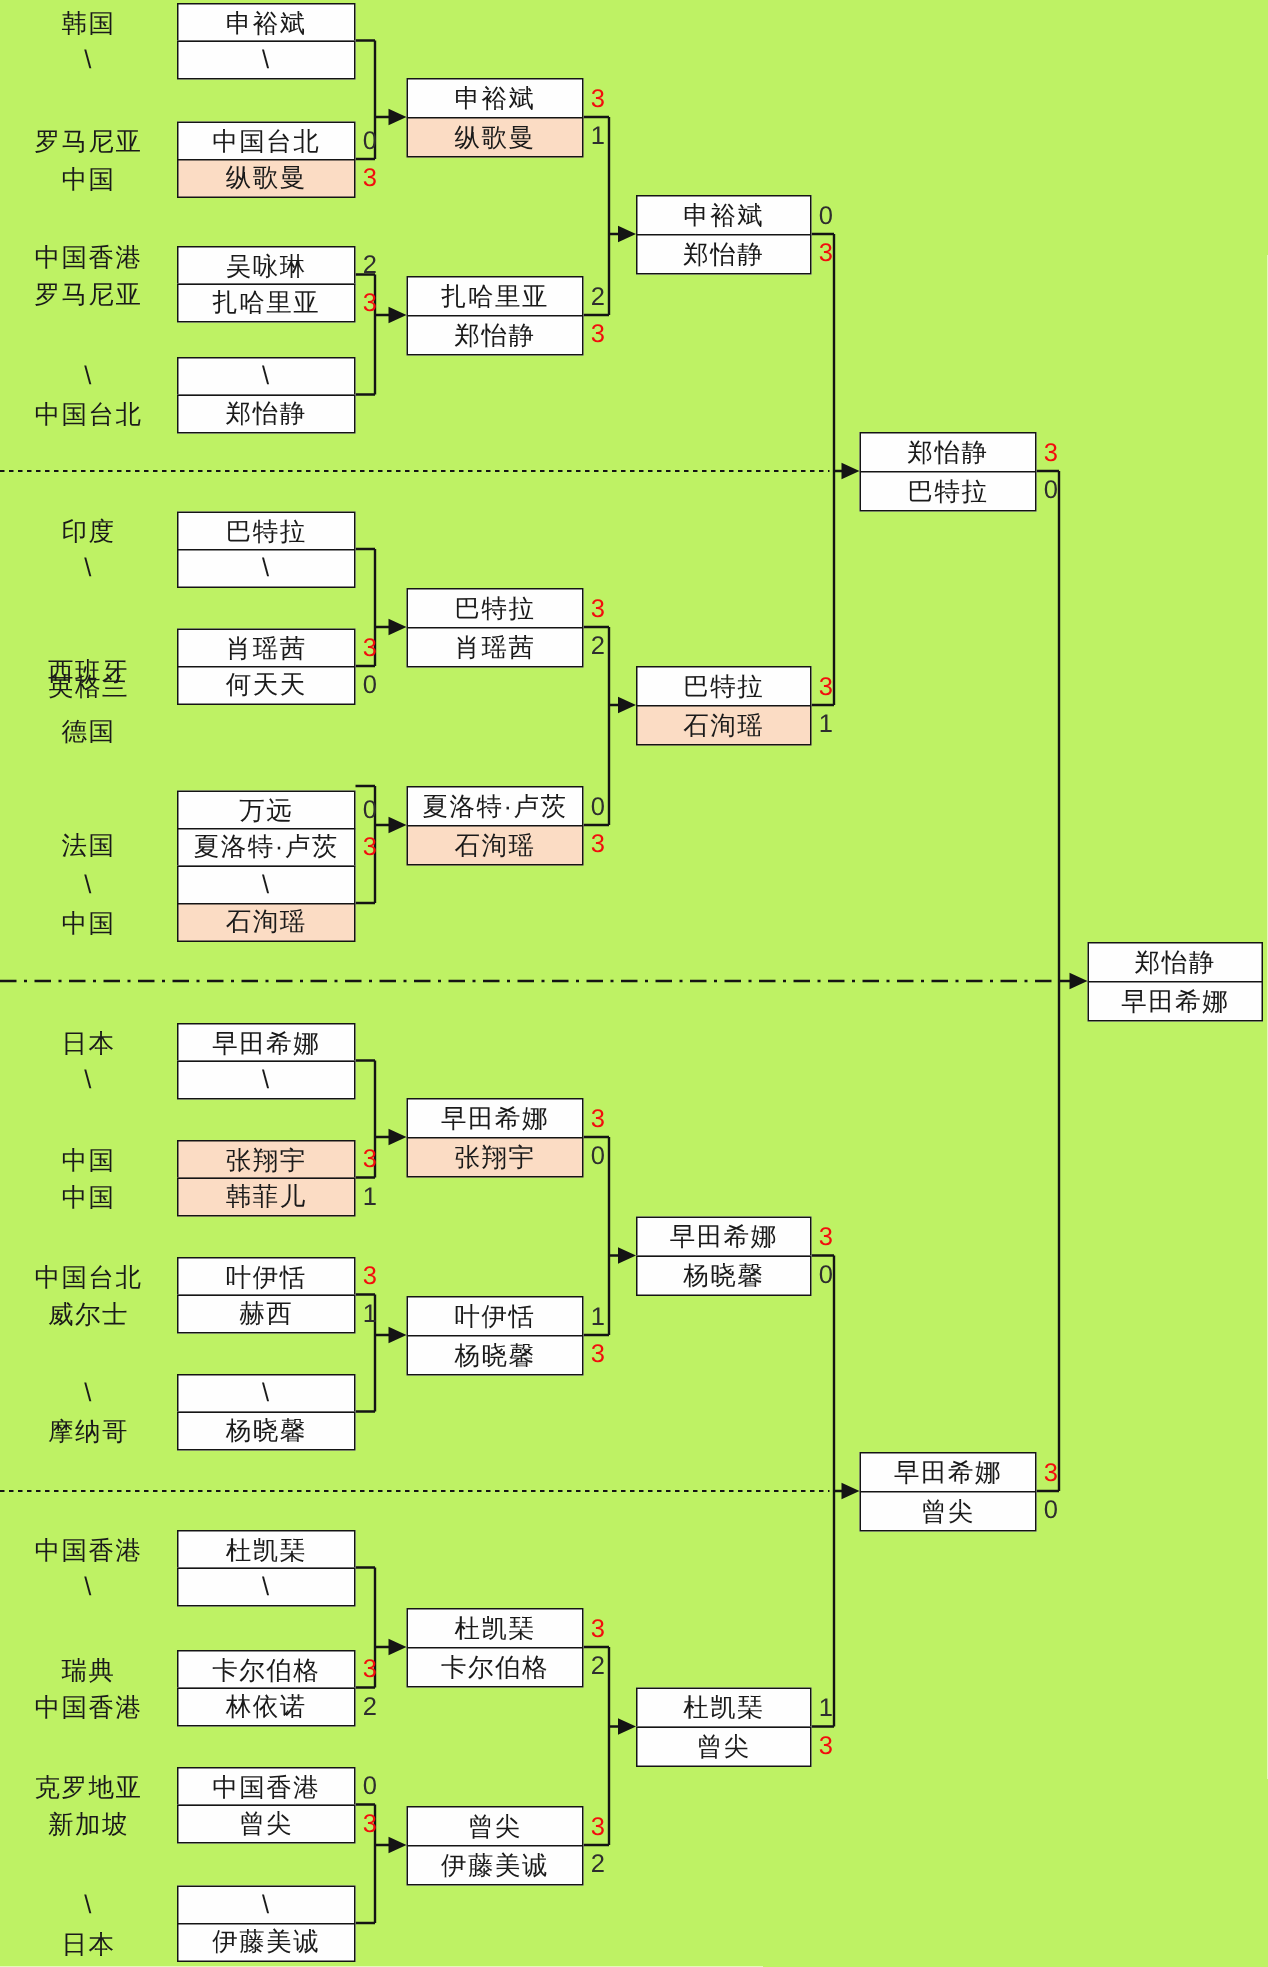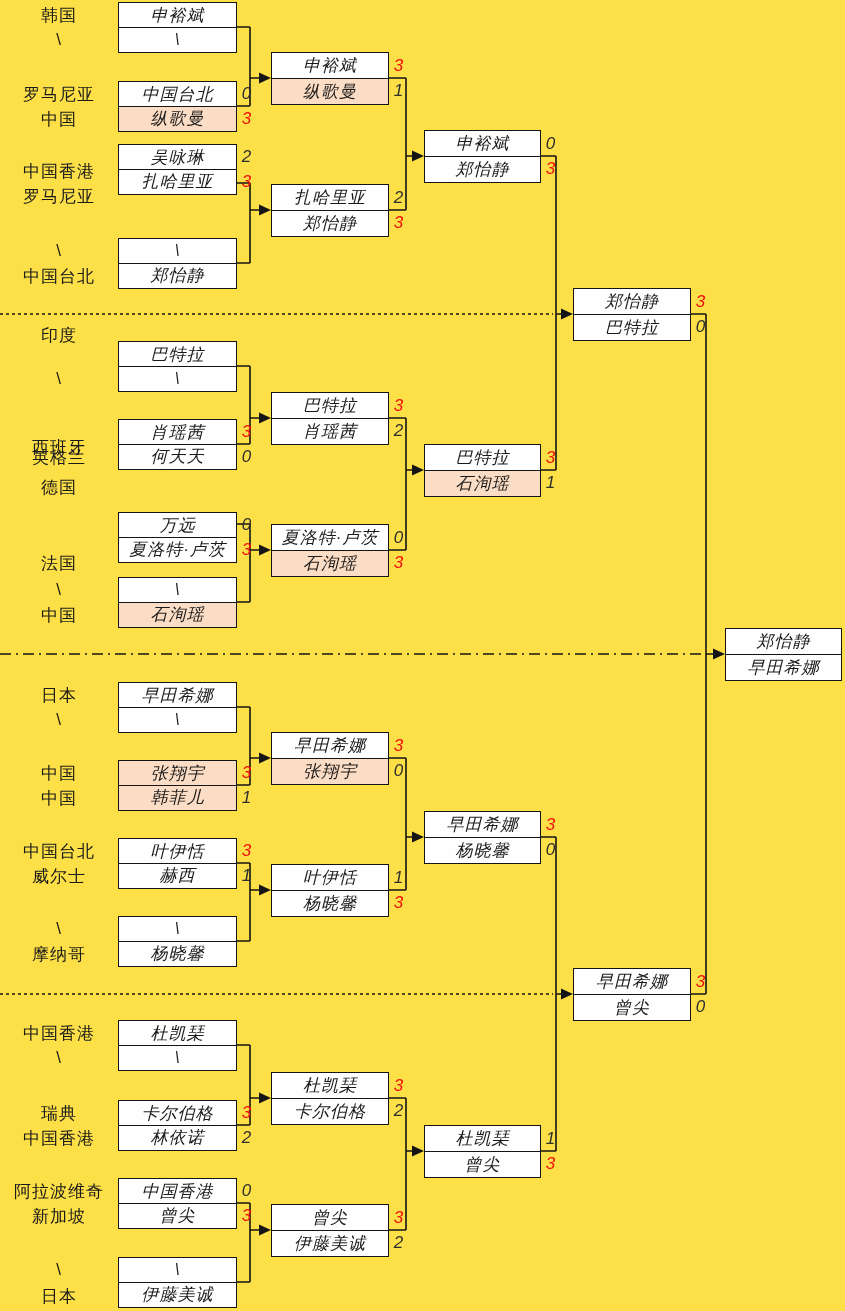--- a/index.html
+++ b/index.html
@@ -1,30 +1,30 @@
 <!DOCTYPE html>
 <html style="--hl: #fbdcc4; --win: #f20d0d; --line: #141414;"><head>
 <meta charset="utf-8">
 <style>
   html,body{margin:0;padding:0;background:#ffffff;}
   .stage{
-    position:relative;width:845px;height:1311px;background:#fde047;
+    position:relative;width:845px;height:1311px;background:#bef264;
     font-family:"Liberation Sans",sans-serif;color:#1a1a1a;overflow:hidden;
   }
   .wires{position:absolute;left:0;top:0;}
   .wires path.solid{stroke:var(--line,#141414);stroke-width:1.6;fill:none;}
   .wires path.dash{stroke:var(--line,#141414);stroke-width:1.4;fill:none;stroke-dasharray:3 3;}
   .wires path.dashdot{stroke:var(--line,#141414);stroke-width:1.6;fill:none;stroke-dasharray:11 5 2 5;}
   .wires polygon{fill:var(--line,#141414);}
   .lbl{
     position:absolute;left:2px;width:114px;height:26px;
     display:flex;align-items:center;justify-content:center;
     font-size:17px;letter-spacing:1px;white-space:nowrap;
   }
-  .match{position:absolute;font-style:italic;}
+  .match{position:absolute;}
   .row{display:flex;height:26px;}
   .m2 .row{height:27px;}
   .row + .row{margin-top:-1.5px;}
   .cell{
     box-sizing:border-box;border:1.5px solid #141414;background:#fefefe;
     display:flex;align-items:center;justify-content:center;
     font-size:17px;letter-spacing:1px;white-space:nowrap;
   }
   .c1 .cell{width:119px;}
   .c2 .cell{width:118px;}
@@ -86,41 +86,41 @@
   </svg>
 
   <div class="lbl" style="top:2px">韩国</div>
   <div class="lbl" style="top:27px">\</div>
   <div class="lbl" style="top:81px">罗马尼亚</div>
   <div class="lbl" style="top:106px">中国</div>
   <div class="lbl" style="top:158px">中国香港</div>
   <div class="lbl" style="top:183px">罗马尼亚</div>
   <div class="lbl" style="top:238px">\</div>
   <div class="lbl" style="top:263px">中国台北</div>
-  <div class="lbl" style="top:322px">印度</div>
+  <div class="lbl" style="top:341px">印度</div>
   <div class="lbl" style="top:366px">\</div>
   <div class="lbl" style="top:434px">西班牙</div>
   <div class="lbl" style="top:444px">英格兰</div>
   <div class="lbl" style="top:474px">德国</div>
   <div class="lbl" style="top:550px">法国</div>
   <div class="lbl" style="top:577px">\</div>
   <div class="lbl" style="top:602px">中国</div>
   <div class="lbl" style="top:682px">日本</div>
   <div class="lbl" style="top:707px">\</div>
   <div class="lbl" style="top:760px">中国</div>
   <div class="lbl" style="top:785px">中国</div>
   <div class="lbl" style="top:838px">中国台北</div>
   <div class="lbl" style="top:863px">威尔士</div>
   <div class="lbl" style="top:916px">\</div>
   <div class="lbl" style="top:941px">摩纳哥</div>
   <div class="lbl" style="top:1020px">中国香港</div>
   <div class="lbl" style="top:1045px">\</div>
   <div class="lbl" style="top:1100px">瑞典</div>
   <div class="lbl" style="top:1125px">中国香港</div>
-  <div class="lbl" style="top:1178px">阿拉波维奇</div>
+  <div class="lbl" style="top:1178px">克罗地亚</div>
   <div class="lbl" style="top:1203px">新加坡</div>
   <div class="lbl" style="top:1257px">\</div>
   <div class="lbl" style="top:1283px">日本</div>
 
   <div class="match c1" style="left:118px;top:2px">
     <div class="row">
         <div class="cell">申裕斌</div>
         <div class="score"></div>
       </div>
     <div class="row">
@@ -131,21 +131,21 @@
   <div class="match c1" style="left:118px;top:81px">
     <div class="row">
         <div class="cell">中国台北</div>
         <div class="score">0</div>
       </div>
     <div class="row">
         <div class="cell hl">纵歌曼</div>
         <div class="score win">3</div>
       </div>
   </div>
-  <div class="match c1" style="left:118px;top:144px">
+  <div class="match c1" style="left:118px;top:164px">
     <div class="row">
         <div class="cell">吴咏琳</div>
         <div class="score">2</div>
       </div>
     <div class="row">
         <div class="cell">扎哈里亚</div>
         <div class="score win">3</div>
       </div>
   </div>
   <div class="match c1" style="left:118px;top:238px">
@@ -171,21 +171,21 @@
   <div class="match c1" style="left:118px;top:419px">
     <div class="row">
         <div class="cell">肖瑶茜</div>
         <div class="score win">3</div>
       </div>
     <div class="row">
         <div class="cell">何天天</div>
         <div class="score">0</div>
       </div>
   </div>
-  <div class="match c1" style="left:118px;top:512px">
+  <div class="match c1" style="left:118px;top:527px">
     <div class="row">
         <div class="cell">万远</div>
         <div class="score">0</div>
       </div>
     <div class="row">
         <div class="cell">夏洛特·卢茨</div>
         <div class="score win">3</div>
       </div>
   </div>
   <div class="match c1" style="left:118px;top:577px">

